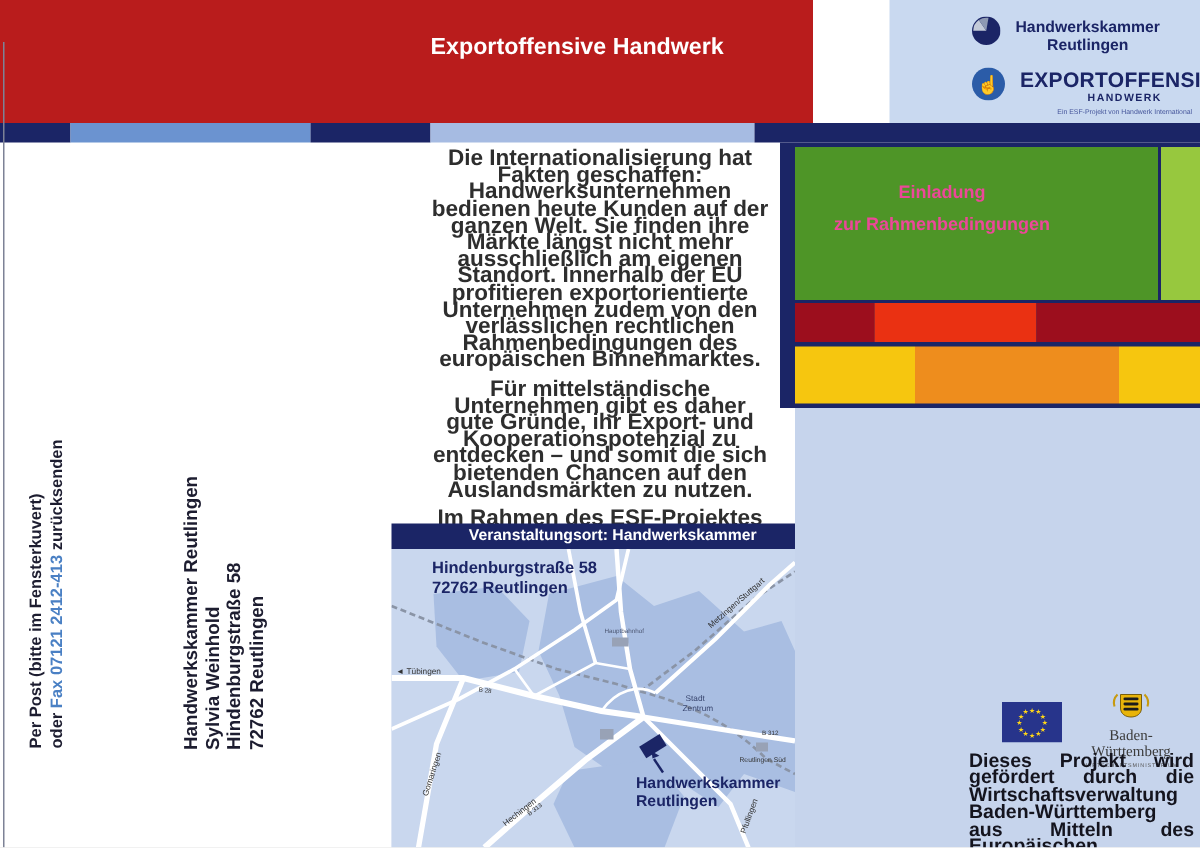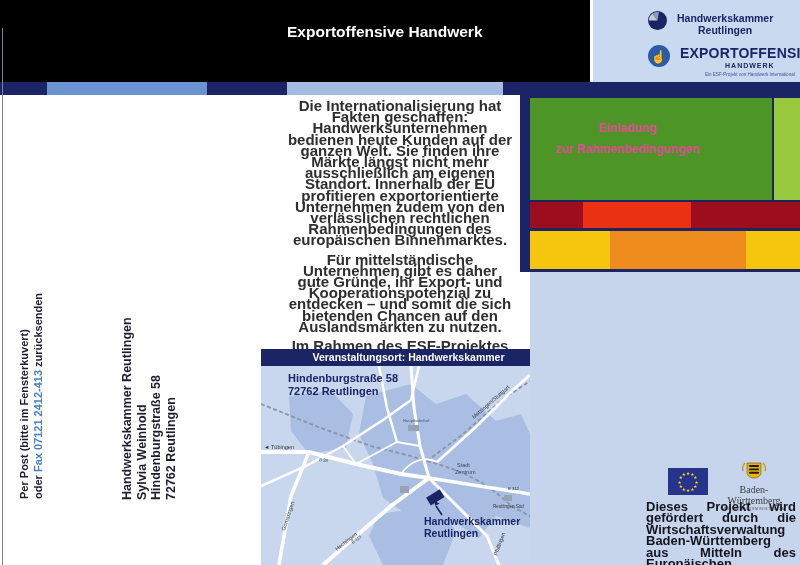--- a/index.html
+++ b/index.html
@@ -1,21 +1,21 @@
 <!DOCTYPE html>
 <html><head>
 <meta charset="utf-8">
 <style>
   html,body{margin:0;padding:0;background:#e8e8e8;}
   #page{position:relative;width:800px;height:565px;background:#ffffff;overflow:hidden;
         font-family:"Liberation Sans",sans-serif;}
   .abs{position:absolute;text-align:center;}
 
   
-  #header-band{left:0;top:0;width:590px;height:82px;background:#000000;}
+  #header-band{left:0;top:0;width:542px;height:82px;background:#b91c1c;}
   #header-title{left:287px;top:21px;color:#ffffff;font-size:15.5px;font-weight:bold;line-height:21px;}
 
   
   #logo-box{left:593px;top:0;width:207px;height:82px;background:#c9d9f0;}
   .logo-row{position:absolute;left:55px;display:flex;align-items:flex-start;}
   #hwk-logo-row{top:11px;}
   #exp-logo-row{top:45px;}
   .hwk-name{font-size:10.5px;font-weight:bold;color:#1b2566;line-height:12px;margin-left:10px;margin-top:1px;}
   .exp-text{margin-left:10px;}
   .exp-l1{font-size:14px;font-weight:bold;color:#1b2566;letter-spacing:.2px;}

